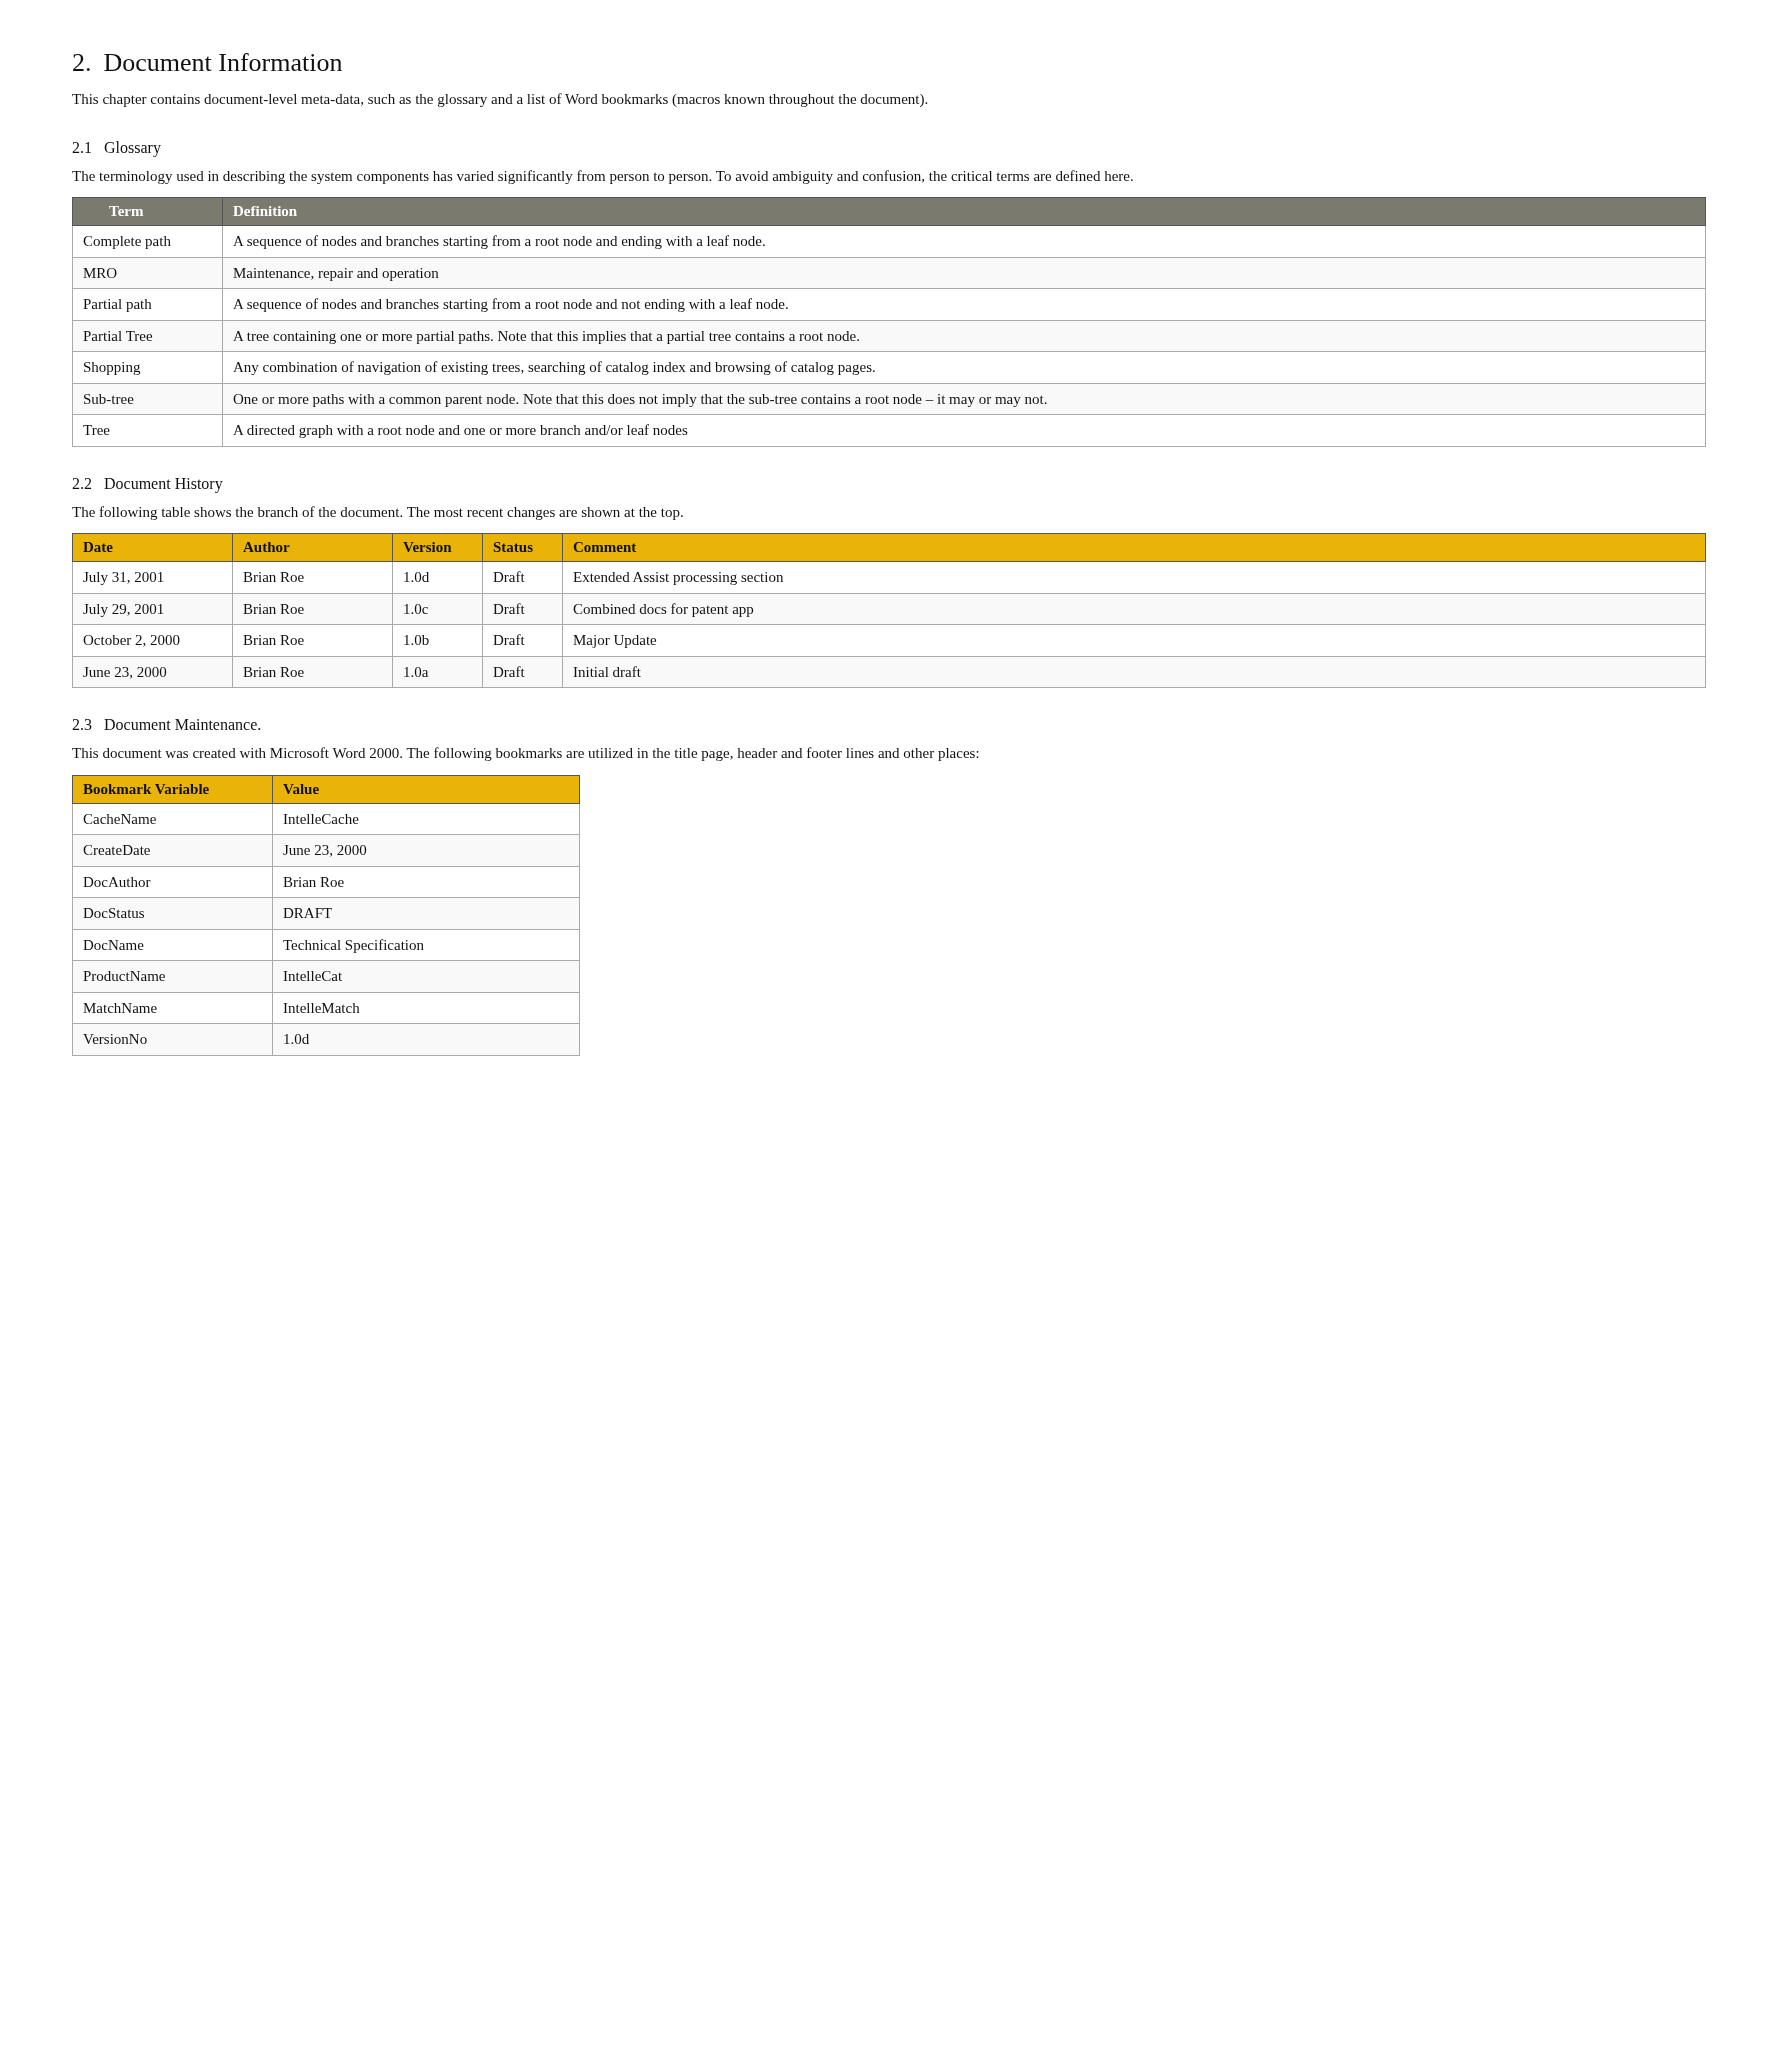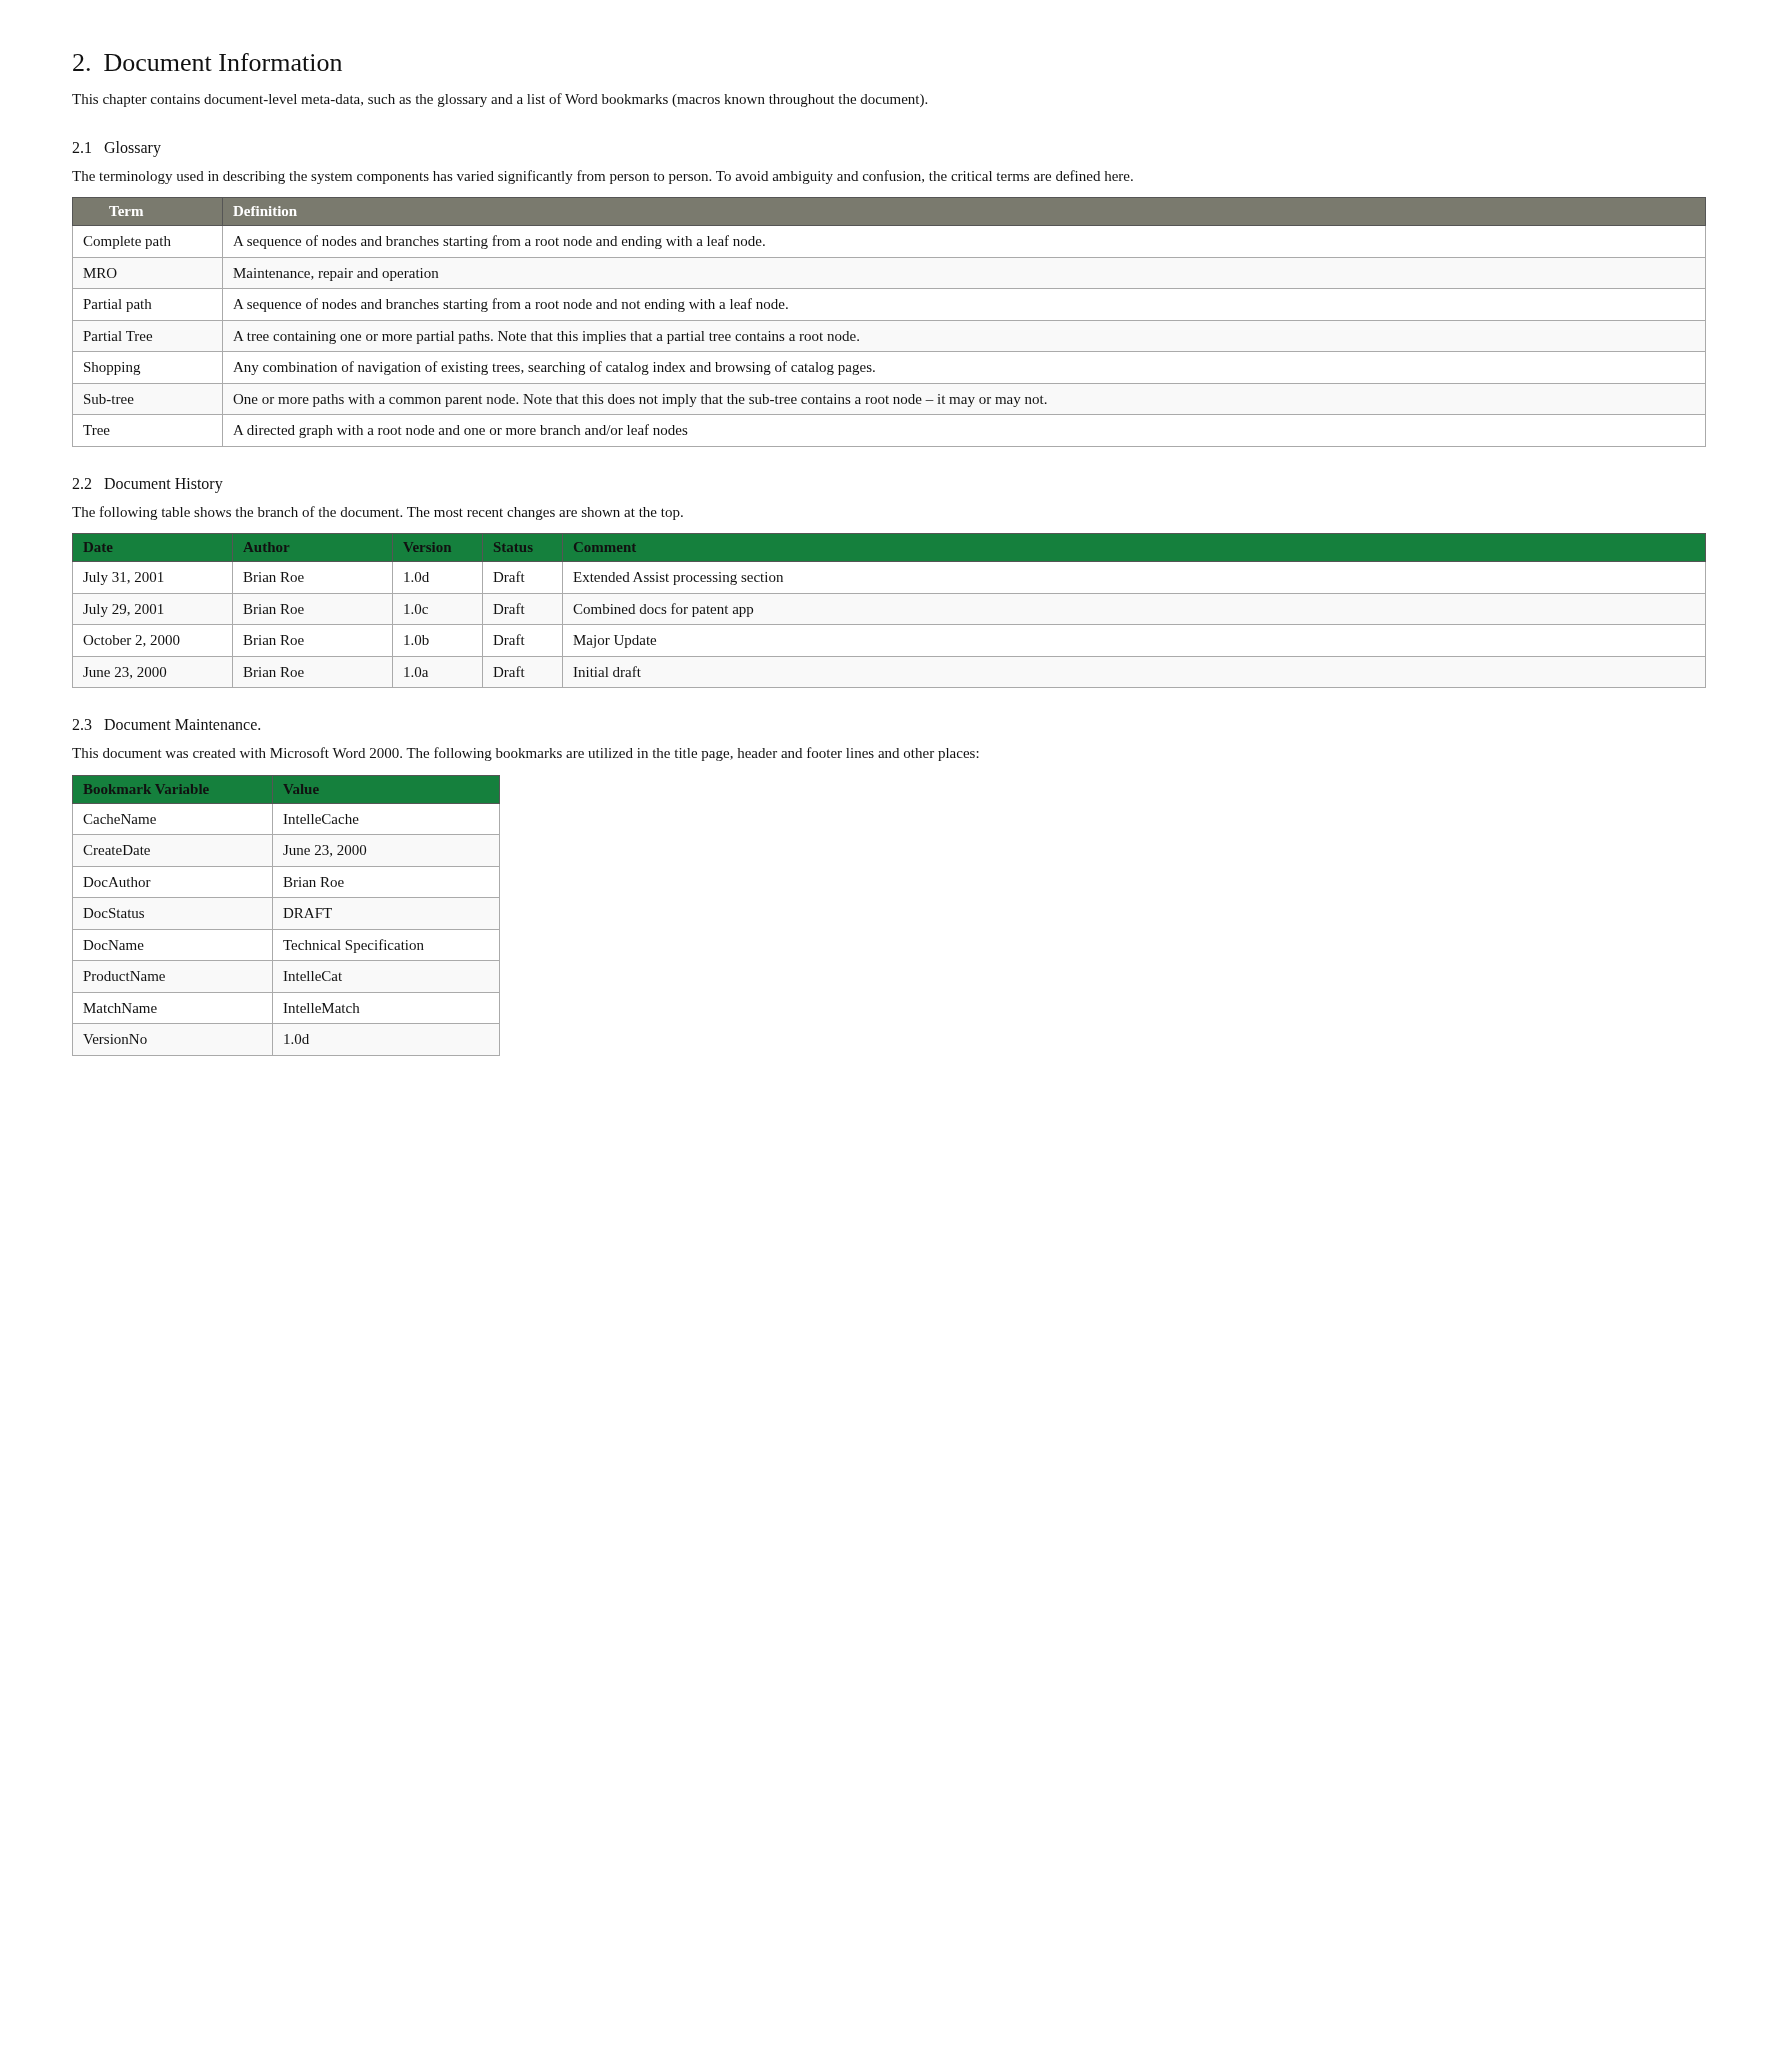--- a/index.html
+++ b/index.html
@@ -46,21 +46,21 @@
       line-height: 1.5;
     }
     table tr:nth-child(even) td {
       background: #f9f9f9;
     }
     .glossary-table th {
       background-color: #7a7a6e;
       color: #fff;
     }
     .history-table th, .bookmark-table th {
-      background-color: #15803d;
+      background-color: #eab308;
       color: #111;
     }
     .term-col { width: 150px; padding-left: 36px; }
     .def-col { }
     .date-col { width: 160px; }
     .author-col { width: 160px; }
     .version-col { width: 90px; }
     .status-col { width: 80px; }
     .comment-col { }
     .bvar-col { width: 200px; }
@@ -164,21 +164,21 @@
         <td>Initial draft</td>
       </tr>
     </tbody>
 </table>
 
 <h2 class="subsection-title">
   <span class="section-num">2.3</span><span>Document Maintenance.</span>
 </h2>
 <p class="body-text">This document was created with Microsoft Word 2000. The following bookmarks are utilized in the title page, header and footer lines and other places:</p>
 
-<table class="bookmark-table" style="width:428px;">
+<table class="bookmark-table" style="width:508px;">
   <thead>
     <tr>
       <th class="bvar-col">Bookmark Variable</th>
       <th class="bval-col">Value</th>
     </tr>
   </thead>
   <tbody id="bookmark-tbody">
   <tr>
         <td>CacheName</td>
         <td>IntelleCache</td>

